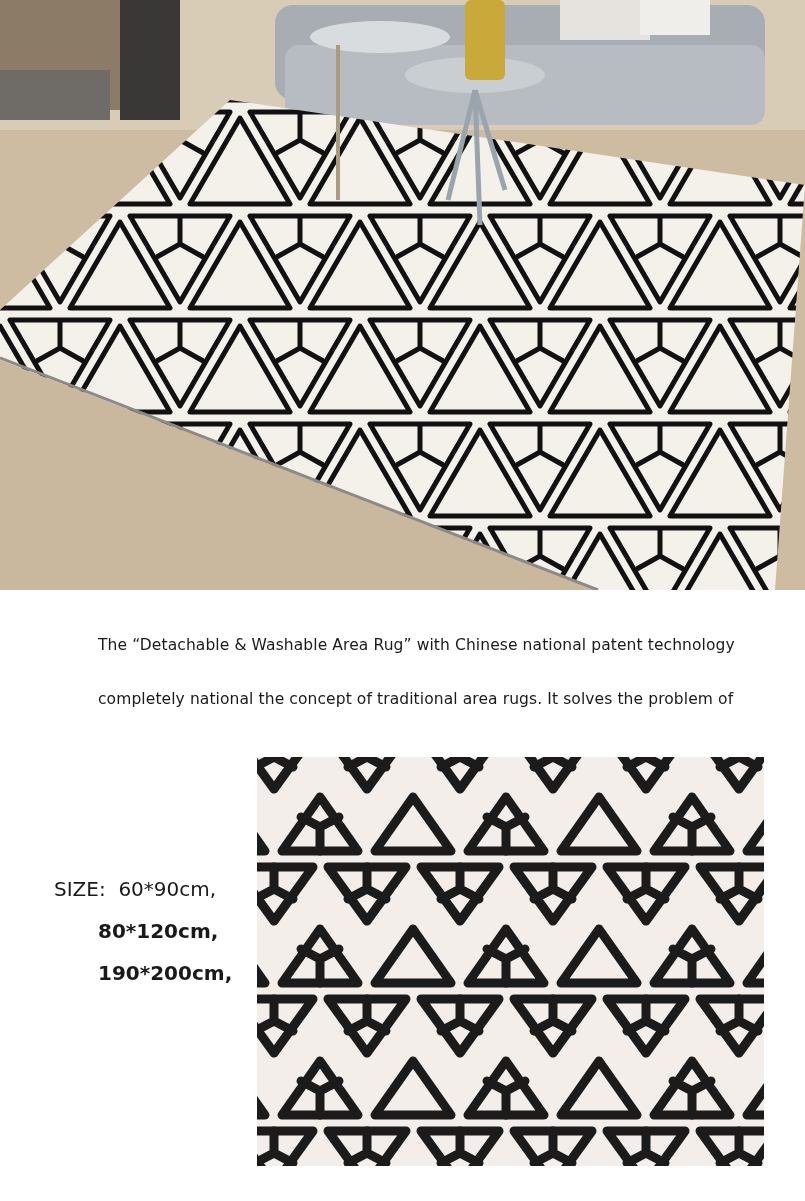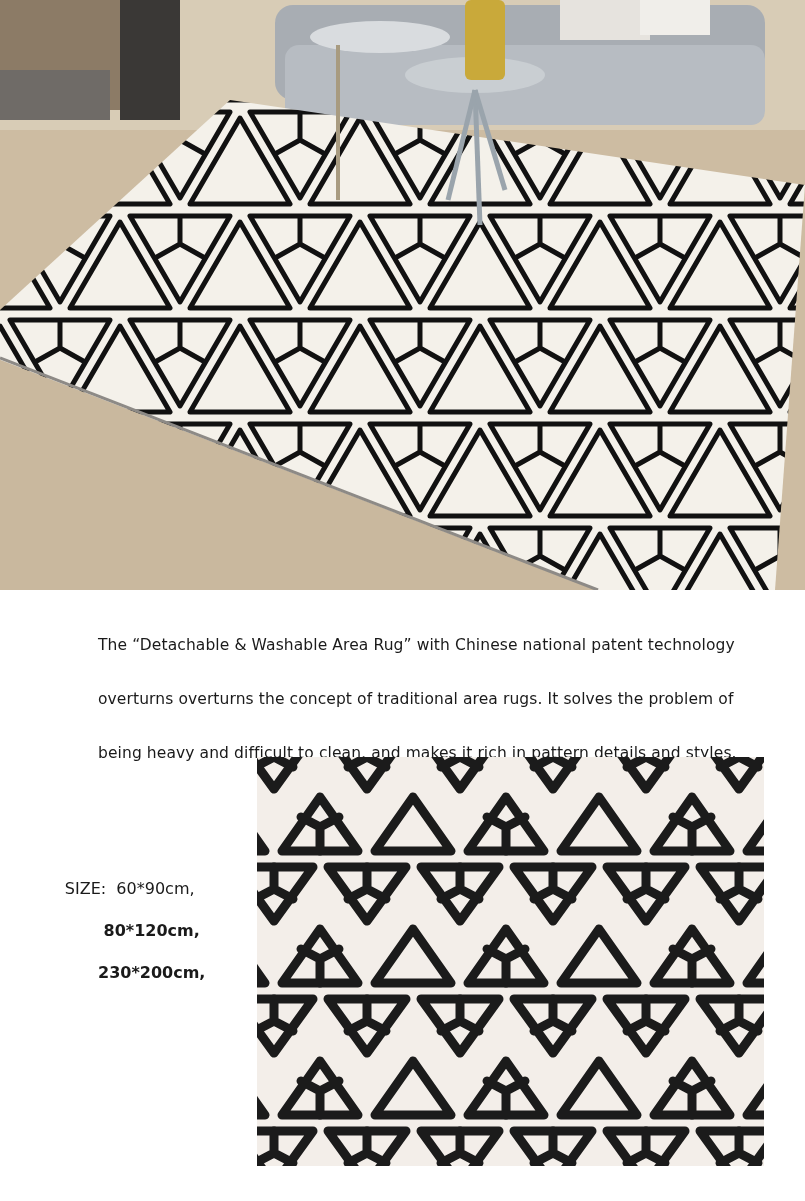--- a/index.html
+++ b/index.html
@@ -1,21 +1,21 @@
 <!DOCTYPE html>
 <html><head>
 <meta charset="utf-8">
 <style>
   html,body{margin:0;padding:0;background:#ffffff;}
   body{width:805px;height:1201px;position:relative;overflow:hidden;font-family:"DejaVu Sans","Liberation Sans",sans-serif;color:#1a1a1a;}
   .hero{position:absolute;left:0;top:0;width:805px;height:590px;overflow:hidden;background:#c9b89e;}
   .hero svg{display:block;}
   .desc{position:absolute;left:86px;top:612px;width:710px;font-size:15.5px;line-height:42px;letter-spacing:0.1px;}
   .desc p{margin:12px;white-space:nowrap;}
-  .size{position:absolute;left:54px;top:868px;font-size:16px;line-height:42px;text-align:center;}
+  .size{position:absolute;left:54px;top:868px;font-size:20px;line-height:42px;}
   .size div{white-space:nowrap;}
   .size .indent{padding-left:44px;font-weight:bold;}
   .swatch{position:absolute;left:257px;top:757px;width:507px;height:409px;overflow:hidden;background:#f3eee9;}
 </style>
 </head>
 <body>
 
 <div class="hero">
   <svg width="805" height="590" viewBox="0 0 805 590" xmlns="http://www.w3.org/2000/svg">
     <defs>
@@ -51,30 +51,29 @@
     <ellipse cx="475" cy="75" rx="70" ry="18" fill="#c9ced2"></ellipse>
     <line x1="475" y1="90" x2="448" y2="200" stroke="#9aa4ac" stroke-width="5"></line>
     <line x1="475" y1="90" x2="480" y2="225" stroke="#9aa4ac" stroke-width="5"></line>
     <line x1="475" y1="90" x2="505" y2="190" stroke="#9aa4ac" stroke-width="5"></line>
     <rect x="465" y="0" width="40" height="80" rx="6" fill="#c9a93a"></rect>
   </svg>
 </div>
 
 <div class="desc">
   <p>The “Detachable &amp; Washable Area Rug”  with Chinese national patent technology</p>
-  <p>overturns overturns the concept of traditional area rugs. It solves the problem of</p>
-  <p>being heavy and difficult to clean, and makes it rich in pattern details and styles.</p>
+  <p>completely national the concept of traditional area rugs. It solves the problem of</p>
 </div>
 
 <div class="size">
   <div>
     <span>SIZE:</span>&nbsp;&nbsp;<span>60*90cm,</span>
   </div>
   <div class="indent">80*120cm,</div>
-  <div class="indent">230*200cm,</div>
+  <div class="indent">190*200cm,</div>
 </div>
 
 <div class="swatch">
   <svg width="507" height="409" viewBox="0 0 507 409" xmlns="http://www.w3.org/2000/svg">
     <defs>
       <pattern id="sw" x="-30" y="-30" width="186" height="132" patternUnits="userSpaceOnUse">
         <rect width="186" height="132" fill="#f3eee9"></rect>
         <g fill="none" stroke="#1b1b1b" stroke-width="9" stroke-linejoin="round" stroke-linecap="round">
           <polygon points="8,8 86,8 47,62"></polygon>
           <path d="M47,8 L47,30 M47,30 L28,40 M47,30 L66,40"></path>

